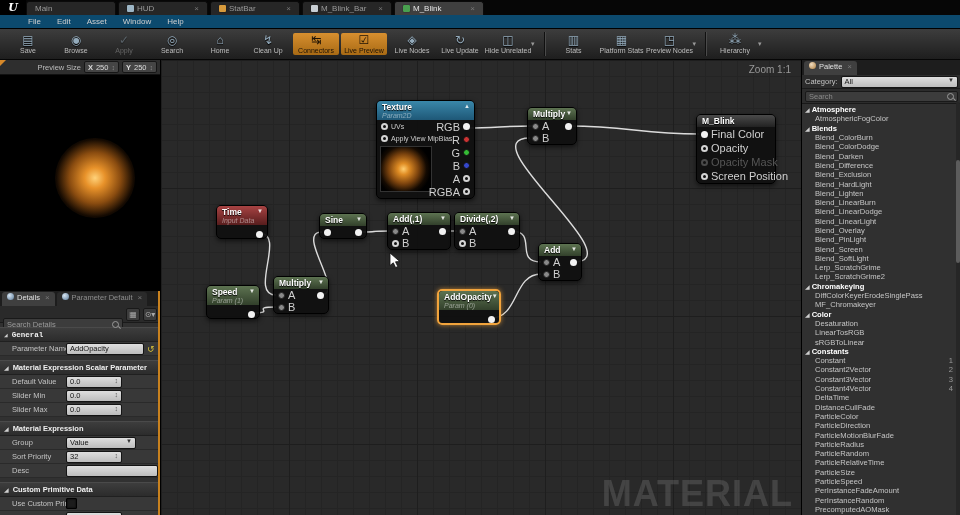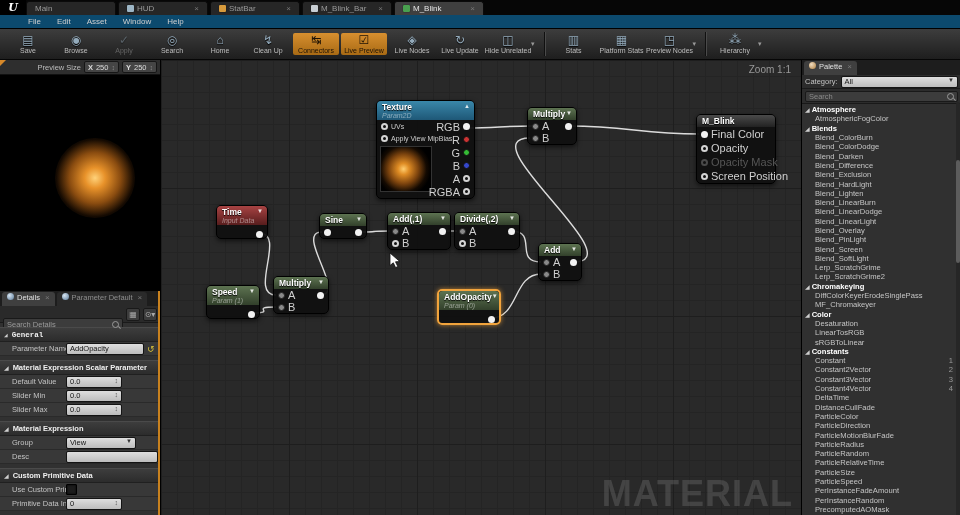--- a/index.html
+++ b/index.html
@@ -368,22 +368,31 @@
               </span>
             </div>
             <div class="dsec-header">
               <span class="tri">◢</span>
               <span>Material Expression</span>
             </div>
             <div class="drow">
               <span class="dlabel">Group</span>
               <span class="dfield-wrap">
                 <span class="light f-drop">
-                  <span>View</span>
+                  <span>Value</span>
                   <span class="drop-g">▼</span>
+                </span>
+              </span>
+            </div>
+            <div class="drow">
+              <span class="dlabel">Sort Priority</span>
+              <span class="dfield-wrap">
+                <span class="light f-spin">
+                  <span>32</span>
+                  <span class="spin-g">↕</span>
                 </span>
               </span>
             </div>
             <div class="drow">
               <span class="dlabel">Desc</span>
               <span class="dfield-wrap">
                 <span class="light f-text" style="width: 84px;">
                   <span></span>
                 </span>
               </span>

